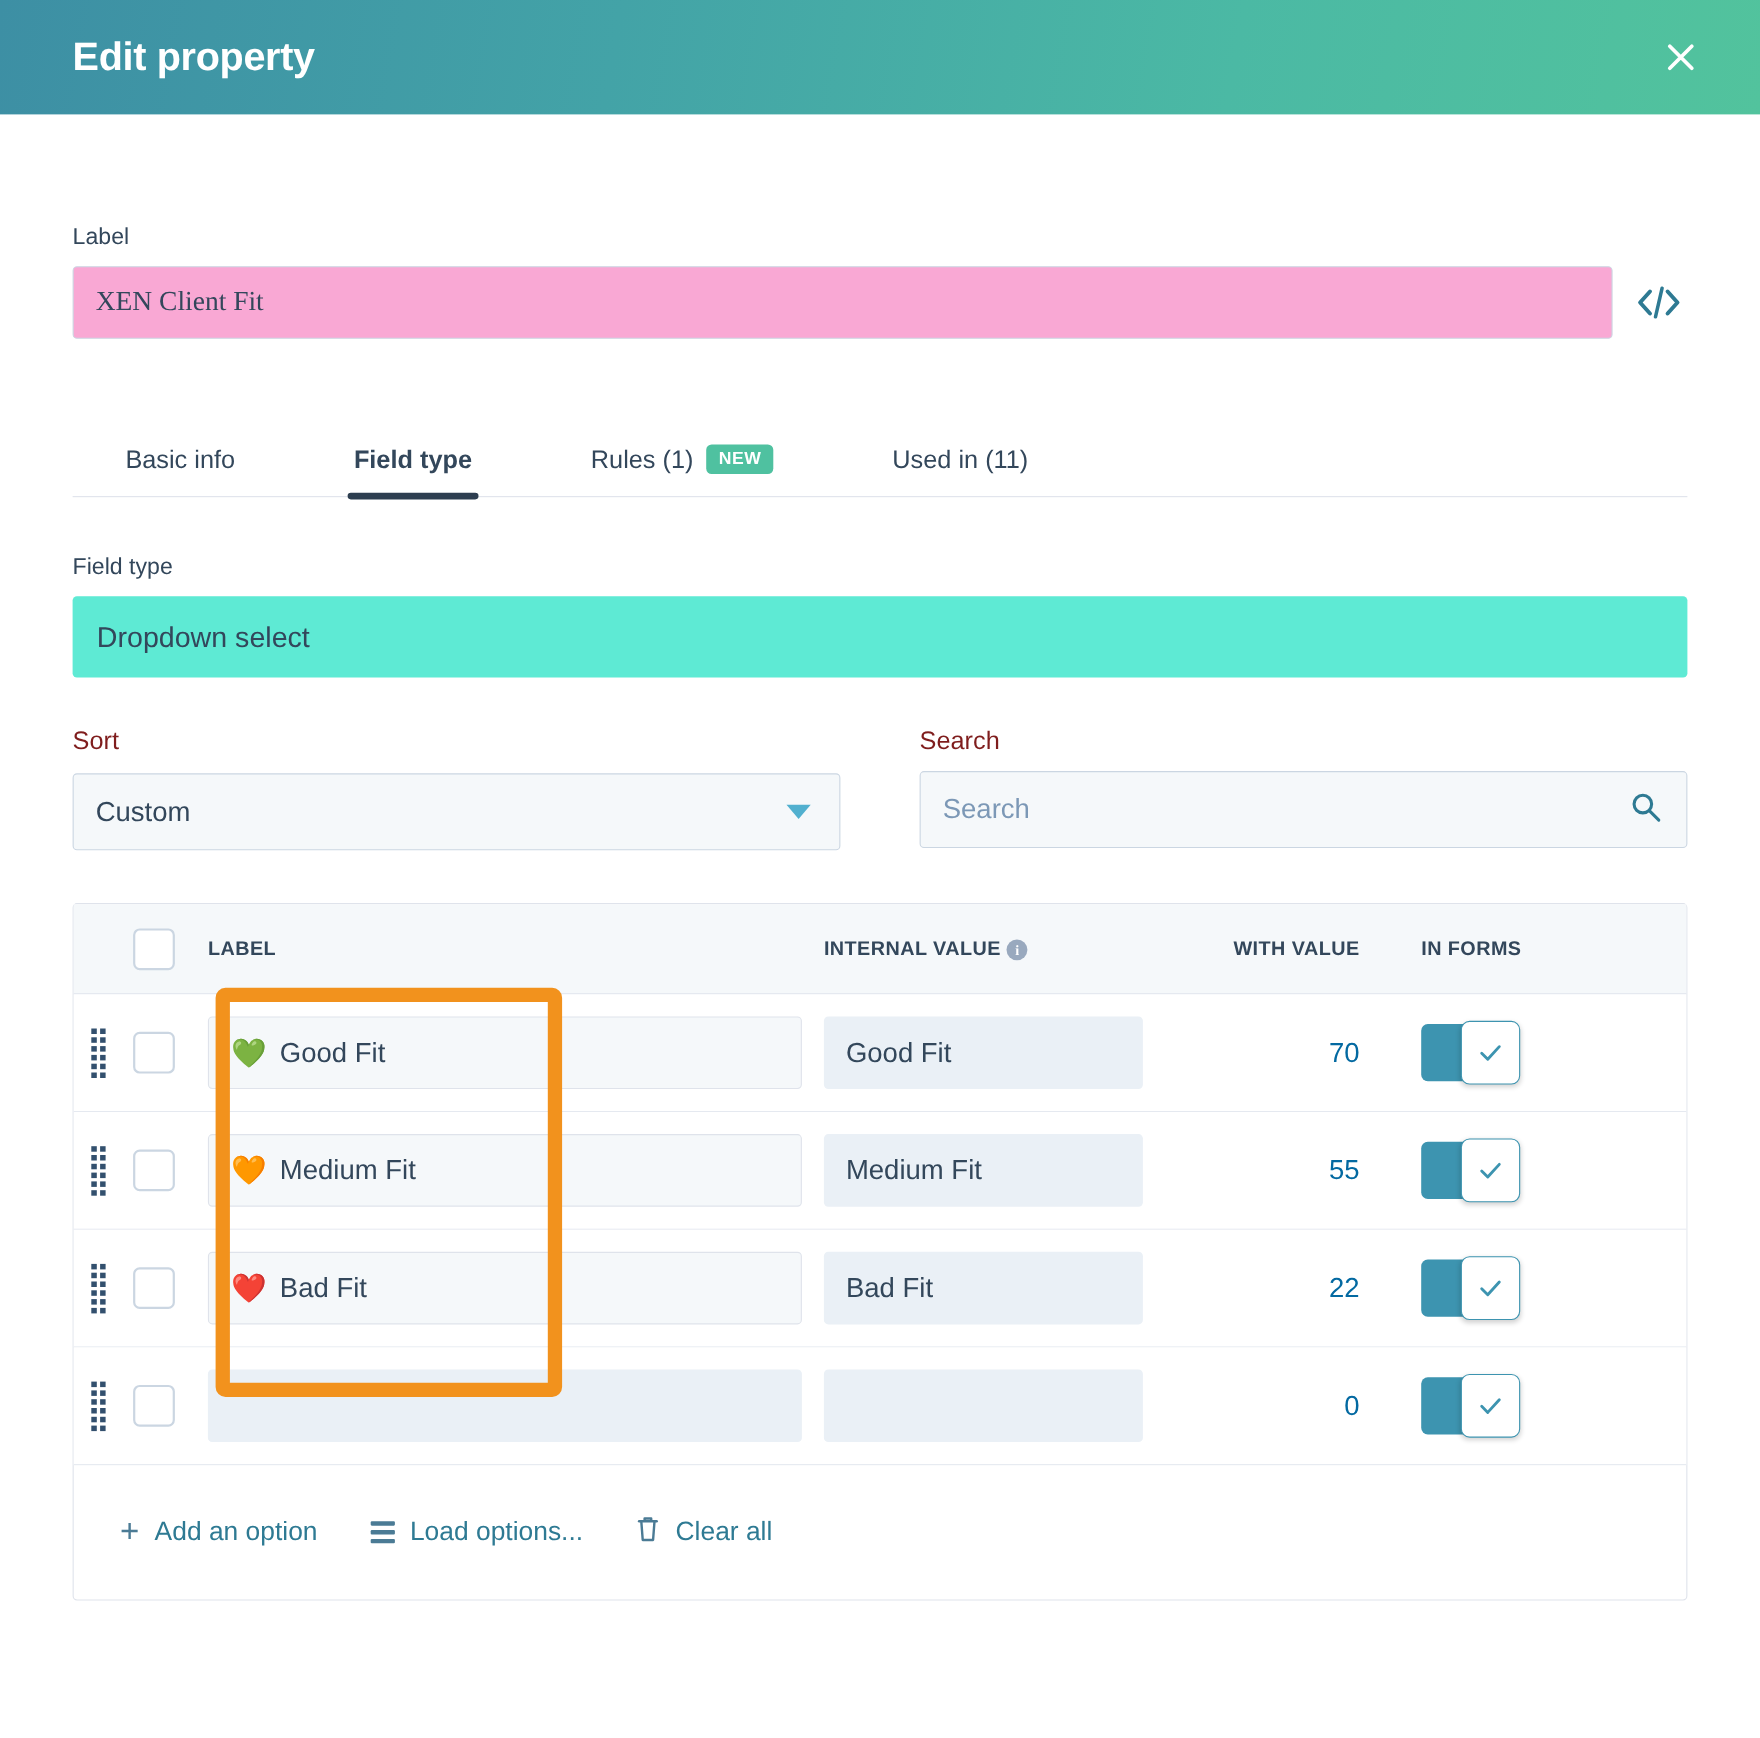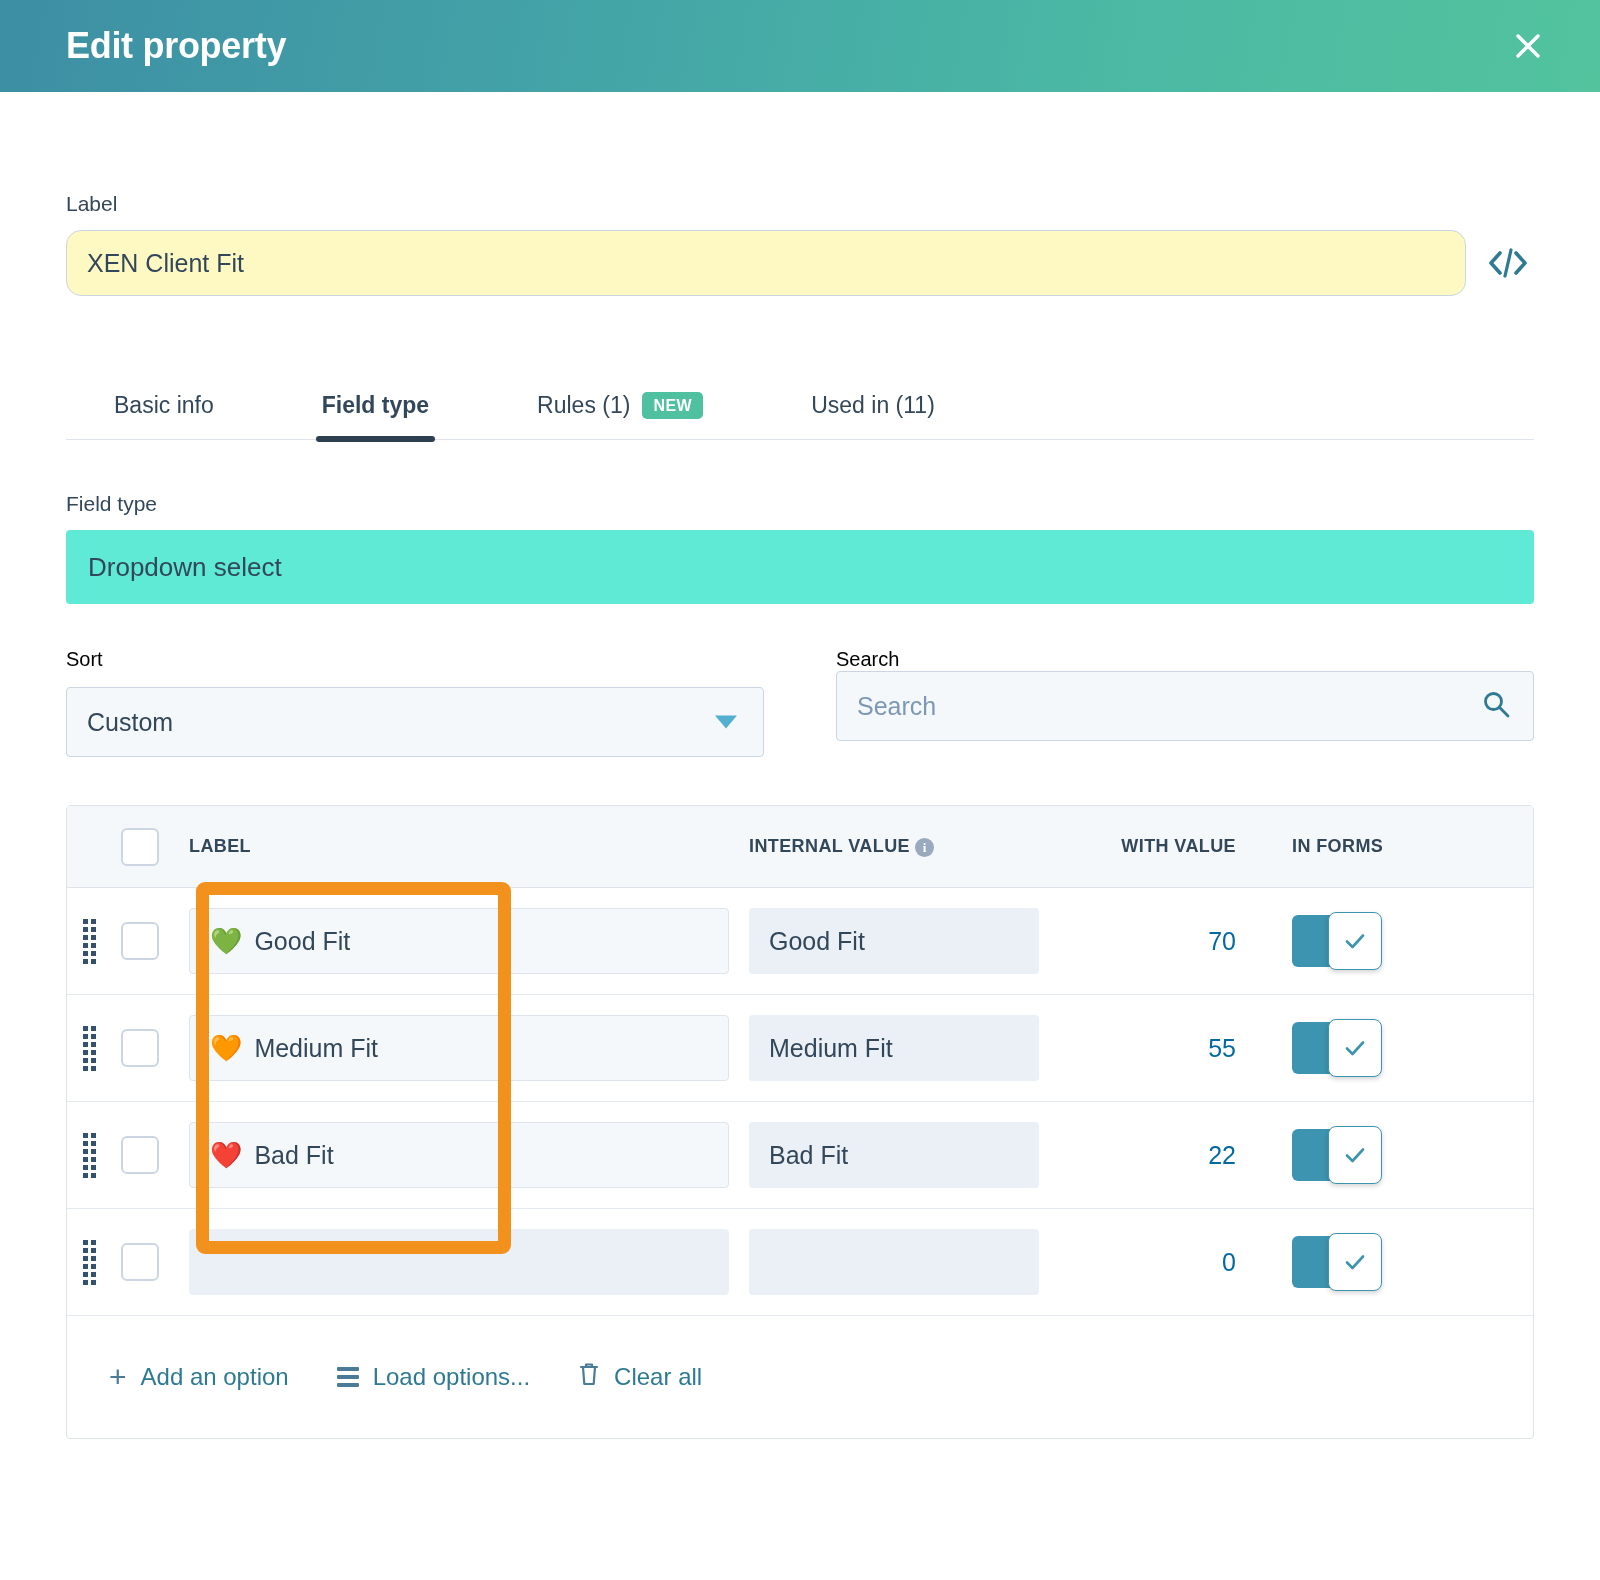--- a/index.html
+++ b/index.html
@@ -8,21 +8,21 @@
     width: 1600px; height: 1580px;
     background: #ffffff;
     font-family: "Liberation Sans", sans-serif;
     color: #33475b;
     overflow: hidden;
   }
 
   
   .modal-header {
     position: relative;
-    height: 92px;
+    height: 104px;
     background: linear-gradient(100deg, #3d8fa4 0%, #43a3a7 35%, #4bb9a4 70%, #52c39d 100%);
     display: flex;
     align-items: center;
   }
   .modal-title {
     color: #ffffff;
     font-size: 36px;
     font-weight: 700;
     letter-spacing: -0.3px;
     margin-left: 66px;
@@ -52,26 +52,26 @@
 
   .label-row {
     display: flex;
     align-items: center;
     gap: 16px;
   }
   .text-input {
     flex: 1;
     height: 66px;
     border: 1px solid #cbd6e2;
-    border-radius: 15px;
-    background: #fef9c3;
+    border-radius: 4px;
+    background: #f9a8d4;
     font-size: 25px;
     color: #33475b;
     padding: 0 20px;
-    font-family: Liberation Sans, sans-serif;
+    font-family: Liberation Serif, serif;
     outline: none;
   }
   .code-icon-btn {
     width: 52px; height: 52px;
     display: flex; align-items: center; justify-content: center;
     cursor: pointer;
     color: #2e7a93;
     font-size: 34px;
     font-weight: 700;
   }
@@ -171,23 +171,23 @@
   }
 
   
   .sort-search {
     display: flex;
     gap: 72px;
     margin-top: 44px;
   }
   .col-half { width: 706px; }
   .small-label {
-    font-size: 20px;
-    color: #000000;
-    margin-bottom: 0;
+    font-size: 23px;
+    color: #7f1d1d;
+    margin-bottom: 14px;
   }
   .select-box {
     position: relative;
     height: 70px;
     border: 1px solid #cbd6e2;
     border-radius: 4px;
     background: #f5f8fa;
     display: flex;
     align-items: center;
     padding: 0 20px;

